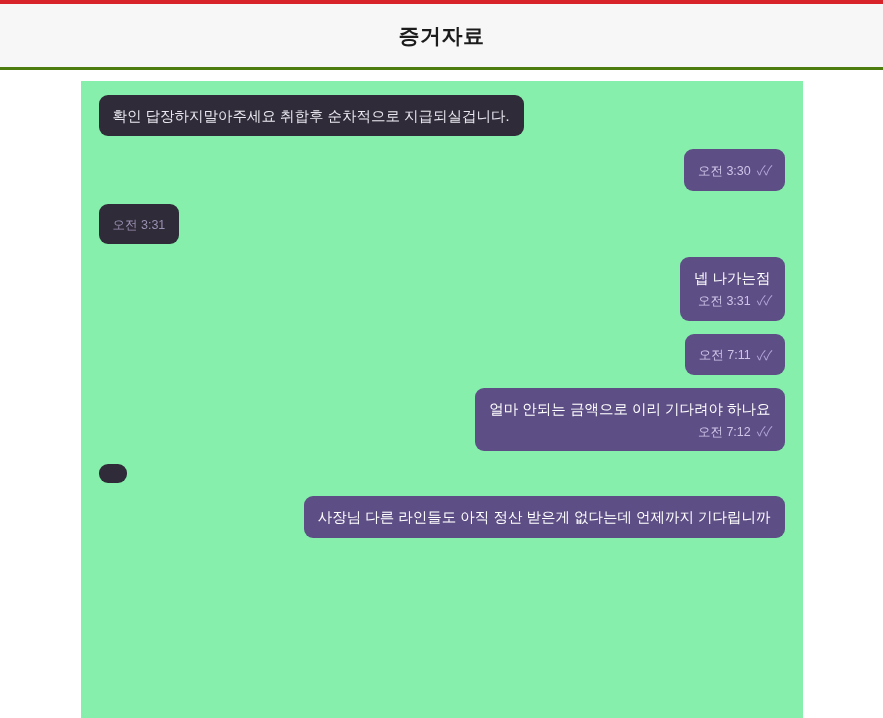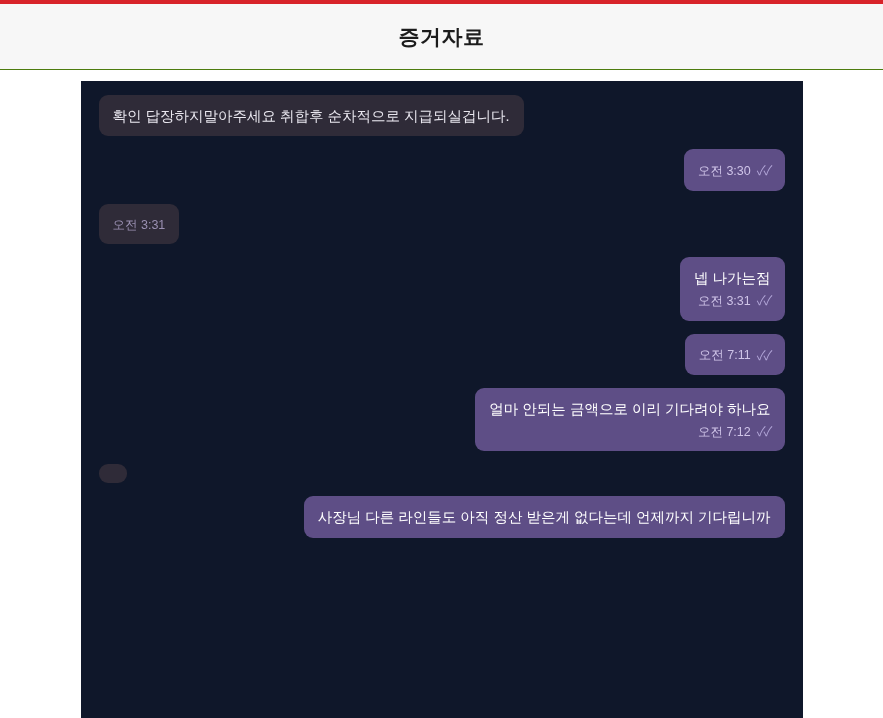--- a/index.html
+++ b/index.html
@@ -20,42 +20,42 @@
   }
   .top-rule {
     height: 4px;
     width: 100%;
     background: #d8232a;
   }
   .page-header {
     height: 66px;
     width: 100%;
     background: #f7f7f7;
-    border-bottom: 1px solid #4d7c0f;
+    border-bottom: 3px solid #4d7c0f;
     display: flex;
     align-items: center;
     justify-content: center;
   }
   .page-title {
     font-size: 21px;
     font-weight: bold;
     color: #1c1c1c;
     letter-spacing: 0.5px;
   }
   .chat-wrap {
     width: 100%;
     height: 648px;
     background: #ffffff;
     display: flex;
     justify-content: center;
     padding-top: 11px;
   }
   .chat-panel {
     width: 722px;
-    background: #0f172a;
+    background: #86efac;
     padding: 14px 18px 6px 18px;
     min-height: 637px;
   }
   .row {
     display: flex;
     margin-bottom: 13px;
     align-items: flex-end;
   }
   .row.left { justify-content: flex-start; }
   .row.right { justify-content: flex-end; }

